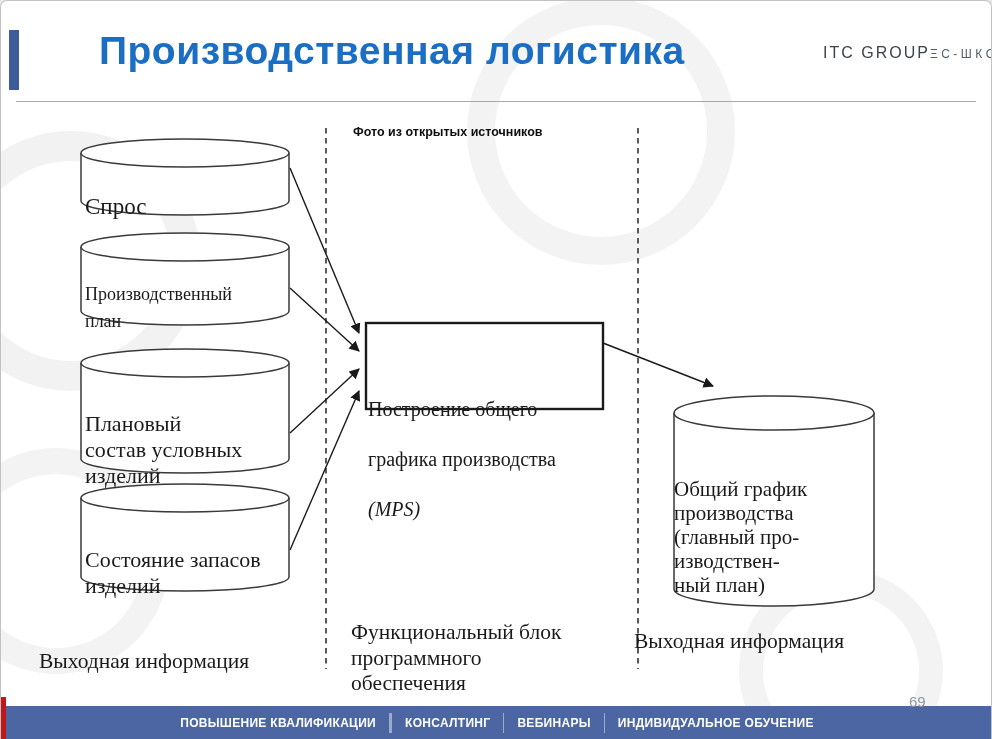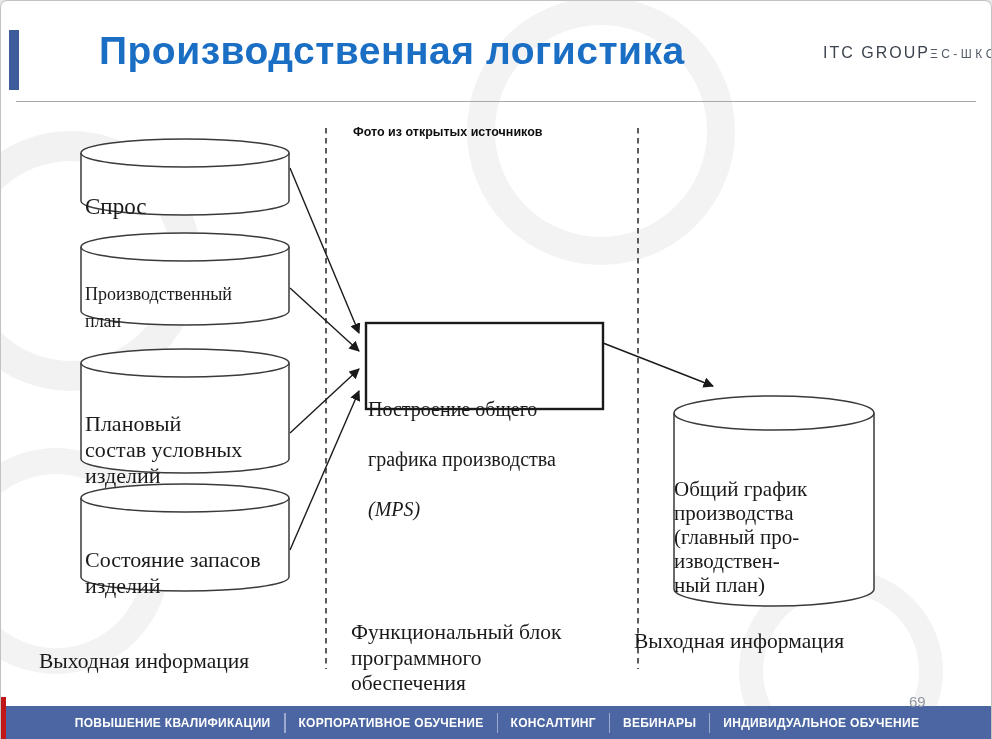--- a/index.html
+++ b/index.html
@@ -171,21 +171,20 @@
 программного
 обеспечения</div>
   <div class="dlabel output-label">Выходная информация</div>
 
   <div class="page-number">69</div>
 
   <div class="footer-bar">
     <span class="footer-item">ПОВЫШЕНИЕ КВАЛИФИКАЦИИ</span>
     <span class="footer-sep"></span>
     <span class="footer-sep"></span>
-    <span class="footer-item">КОРПОРАТИВНОЕ ОБУЧЕНИЕ</span>
     <span class="footer-sep"></span>
     <span class="footer-item">КОНСАЛТИНГ</span>
     <span class="footer-sep"></span>
     <span class="footer-item">ВЕБИНАРЫ</span>
     <span class="footer-sep"></span>
     <span class="footer-item">ИНДИВИДУАЛЬНОЕ ОБУЧЕНИЕ</span>
   </div>
   <div class="red-strip"></div>
 
 </div>

